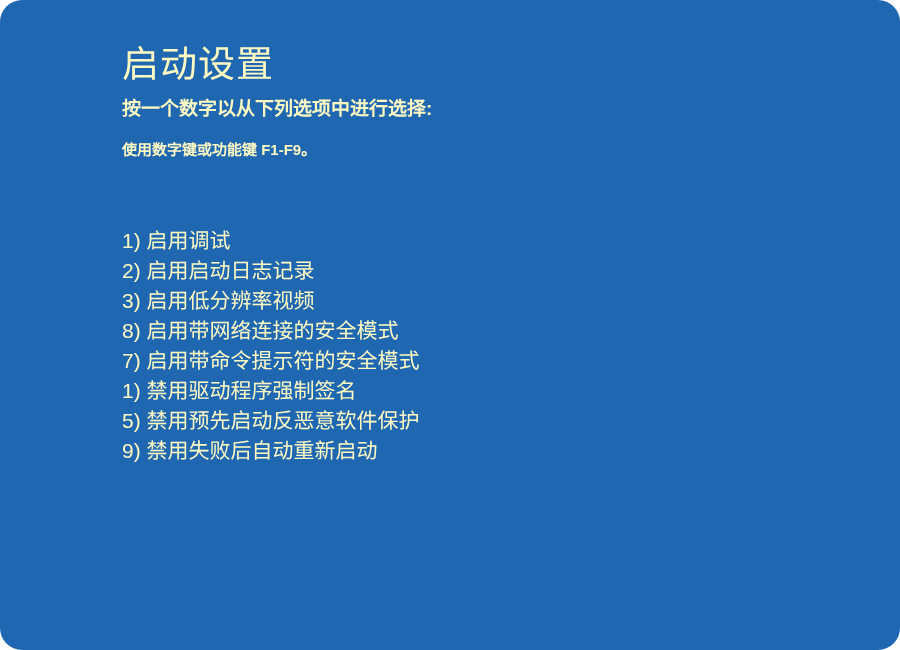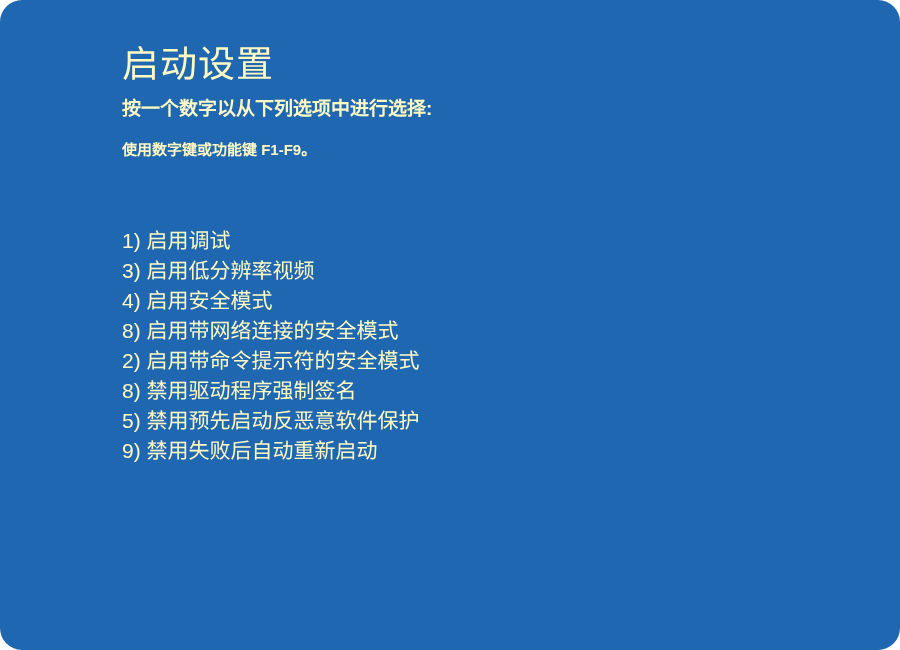--- a/index.html
+++ b/index.html
@@ -77,25 +77,25 @@
 <div class="screen">
 
   <h1 class="title">启动设置</h1>
 
   <div class="instruction">按一个数字以从下列选项中进行选择:</div>
 
   <div class="note">使用数字键或功能键 F1-F9。</div>
 
   <div class="options">
     <div class="option">1) 启用调试</div>
+    <div class="option">2) 启用启动日志记录</div>
     <div class="option">3) 启用低分辨率视频</div>
-    <div class="option">4) 启用安全模式</div>
     <div class="option">8) 启用带网络连接的安全模式</div>
-    <div class="option">2) 启用带命令提示符的安全模式</div>
-    <div class="option">8) 禁用驱动程序强制签名</div>
+    <div class="option">7) 启用带命令提示符的安全模式</div>
+    <div class="option">1) 禁用驱动程序强制签名</div>
     <div class="option">5) 禁用预先启动反恶意软件保护</div>
     <div class="option">9) 禁用失败后自动重新启动</div>
   </div>
 
   <div class="footer">
   </div>
 
 </div>
 
 </body></html>

